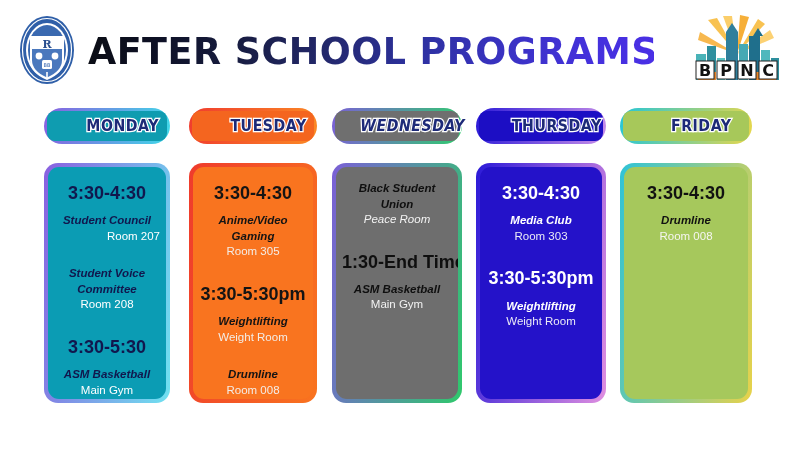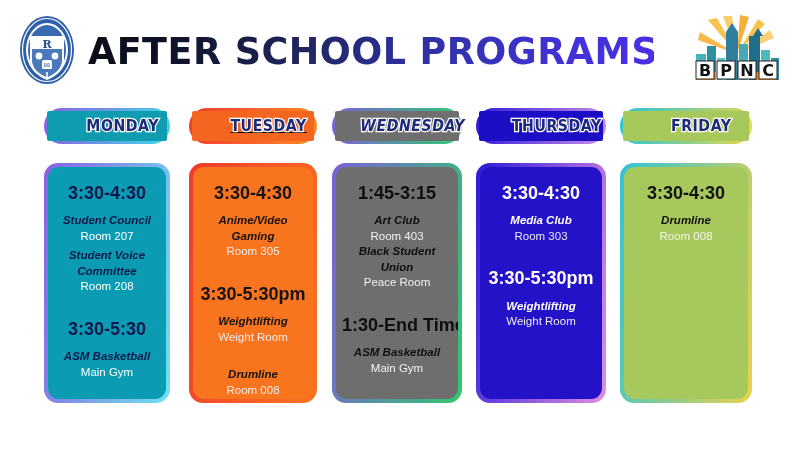--- a/index.html
+++ b/index.html
@@ -71,21 +71,21 @@
   
   .pill-wrap {
     position: absolute;
     top: 108px;
     height: 36px;
     border-radius: 18px;
     padding: 3px;
   }
   .pill-inner {
     width: 100%; height: 100%;
-    border-radius: 2px;
+    border-radius: 8px;
     display: flex;
     align-items: center;
     justify-content: center;
     padding-left: 31px;
   }
   .pill-label {
     font-family: "DejaVu Sans", sans-serif;
     font-weight: bold;
     font-size: 15px;
     letter-spacing: 0.6px;
@@ -201,39 +201,39 @@
         <div class="pill-label">MONDAY</div>
       </div>
     </div>
     <div class="card-wrap" style="left: 44px; width: 126px; background: linear-gradient(100deg, rgb(138, 95, 224), rgb(111, 226, 240));">
       <div class="card-inner" style="background: rgb(11, 156, 180);">
         <div class="blk" style="margin-top: 0px;">
           <div class="t-time" style="color: rgb(17, 23, 77); margin-bottom: 8px;">3:30-4:30</div>
           <div class="t-name" style="color: rgb(17, 23, 77);">
             <span class="sp">Student Council</span>
           </div>
-          <div class="t-room" style="color: rgb(255, 255, 255);">Room 207</div>
-        </div>
-        <div class="blk" style="margin-top: 4px;">
+          <div class="t-room" style="color: rgb(255, 255, 255); text-align: right;">Room 207</div>
+        </div>
+        <div class="blk" style="margin-top: 22px;">
           <div class="t-name" style="color: rgb(17, 23, 77);">
             <span class="sp">Student Voice</span>
             <span class="sp">Committee</span>
           </div>
           <div class="t-room" style="color: rgb(255, 255, 255);">Room 208</div>
         </div>
         <div class="blk" style="margin-top: 22px;">
           <div class="t-time" style="color: rgb(17, 23, 77); margin-bottom: 8px;">3:30-5:30</div>
           <div class="t-name" style="color: rgb(17, 23, 77);">
             <span class="sp">ASM Basketball</span>
           </div>
           <div class="t-room" style="color: rgb(255, 255, 255);">Main Gym</div>
         </div>
       </div>
     </div>
-    <div class="pill-wrap" style="left: 189px; width: 128px; background: linear-gradient(100deg, rgb(240, 59, 46), rgb(251, 138, 36)); text-decoration: underline;">
+    <div class="pill-wrap" style="left: 189px; width: 128px; background: linear-gradient(100deg, rgb(240, 59, 46), rgb(251, 138, 36));">
       <div class="pill-inner" style="background: rgb(244, 101, 31);">
         <div class="pill-label">TUESDAY</div>
       </div>
     </div>
     <div class="card-wrap" style="left: 189px; width: 128px; background: linear-gradient(100deg, rgb(239, 59, 44), rgb(249, 116, 31));">
       <div class="card-inner" style="background: rgb(249, 116, 31);">
         <div class="blk" style="margin-top: 0px;">
           <div class="t-time" style="color: rgb(20, 20, 20); margin-bottom: 8px;">3:30-4:30</div>
           <div class="t-name" style="color: rgb(20, 20, 20);">
             <span class="sp">Anime/Video Gaming</span>
@@ -255,32 +255,25 @@
         </div>
       </div>
     </div>
     <div class="pill-wrap" style="left: 332px; width: 130px; background: linear-gradient(100deg, rgb(123, 95, 214), rgb(47, 204, 110)); font-style: italic;">
       <div class="pill-inner" style="background: rgb(111, 111, 111);">
         <div class="pill-label">WEDNESDAY</div>
       </div>
     </div>
     <div class="card-wrap" style="left: 332px; width: 130px; background: linear-gradient(100deg, rgb(123, 95, 214), rgb(47, 201, 108));">
       <div class="card-inner" style="background: rgb(110, 110, 110);">
-        <div class="blk" style="margin-top: 0px;">
-          <div class="t-time" style="color: rgb(15, 15, 15); margin-bottom: 8px;">1:45-3:15</div>
-          <div class="t-name" style="color: rgb(15, 15, 15);">
-            <span class="sp">Art Club</span>
-          </div>
-          <div class="t-room" style="color: rgb(242, 242, 242);">Room 403</div>
-        </div>
         <div class="blk" style="">
           <div class="t-name" style="color: rgb(15, 15, 15);">
             <span class="sp">Black Student Union</span>
           </div>
-          <div class="t-room" style="color: rgb(242, 242, 242);">Peace Room</div>
+          <div class="t-room" style="color: rgb(242, 242, 242); font-style: italic;">Peace Room</div>
         </div>
         <div class="blk" style="margin-top: 22px;">
           <div class="t-time" style="color: rgb(15, 15, 15); margin-bottom: 8px;">1:30-End Times Vary</div>
           <div class="t-name" style="color: rgb(15, 15, 15);">
             <span class="sp">ASM Basketball</span>
           </div>
           <div class="t-room" style="color: rgb(242, 242, 242);">Main Gym</div>
         </div>
       </div>
     </div>

